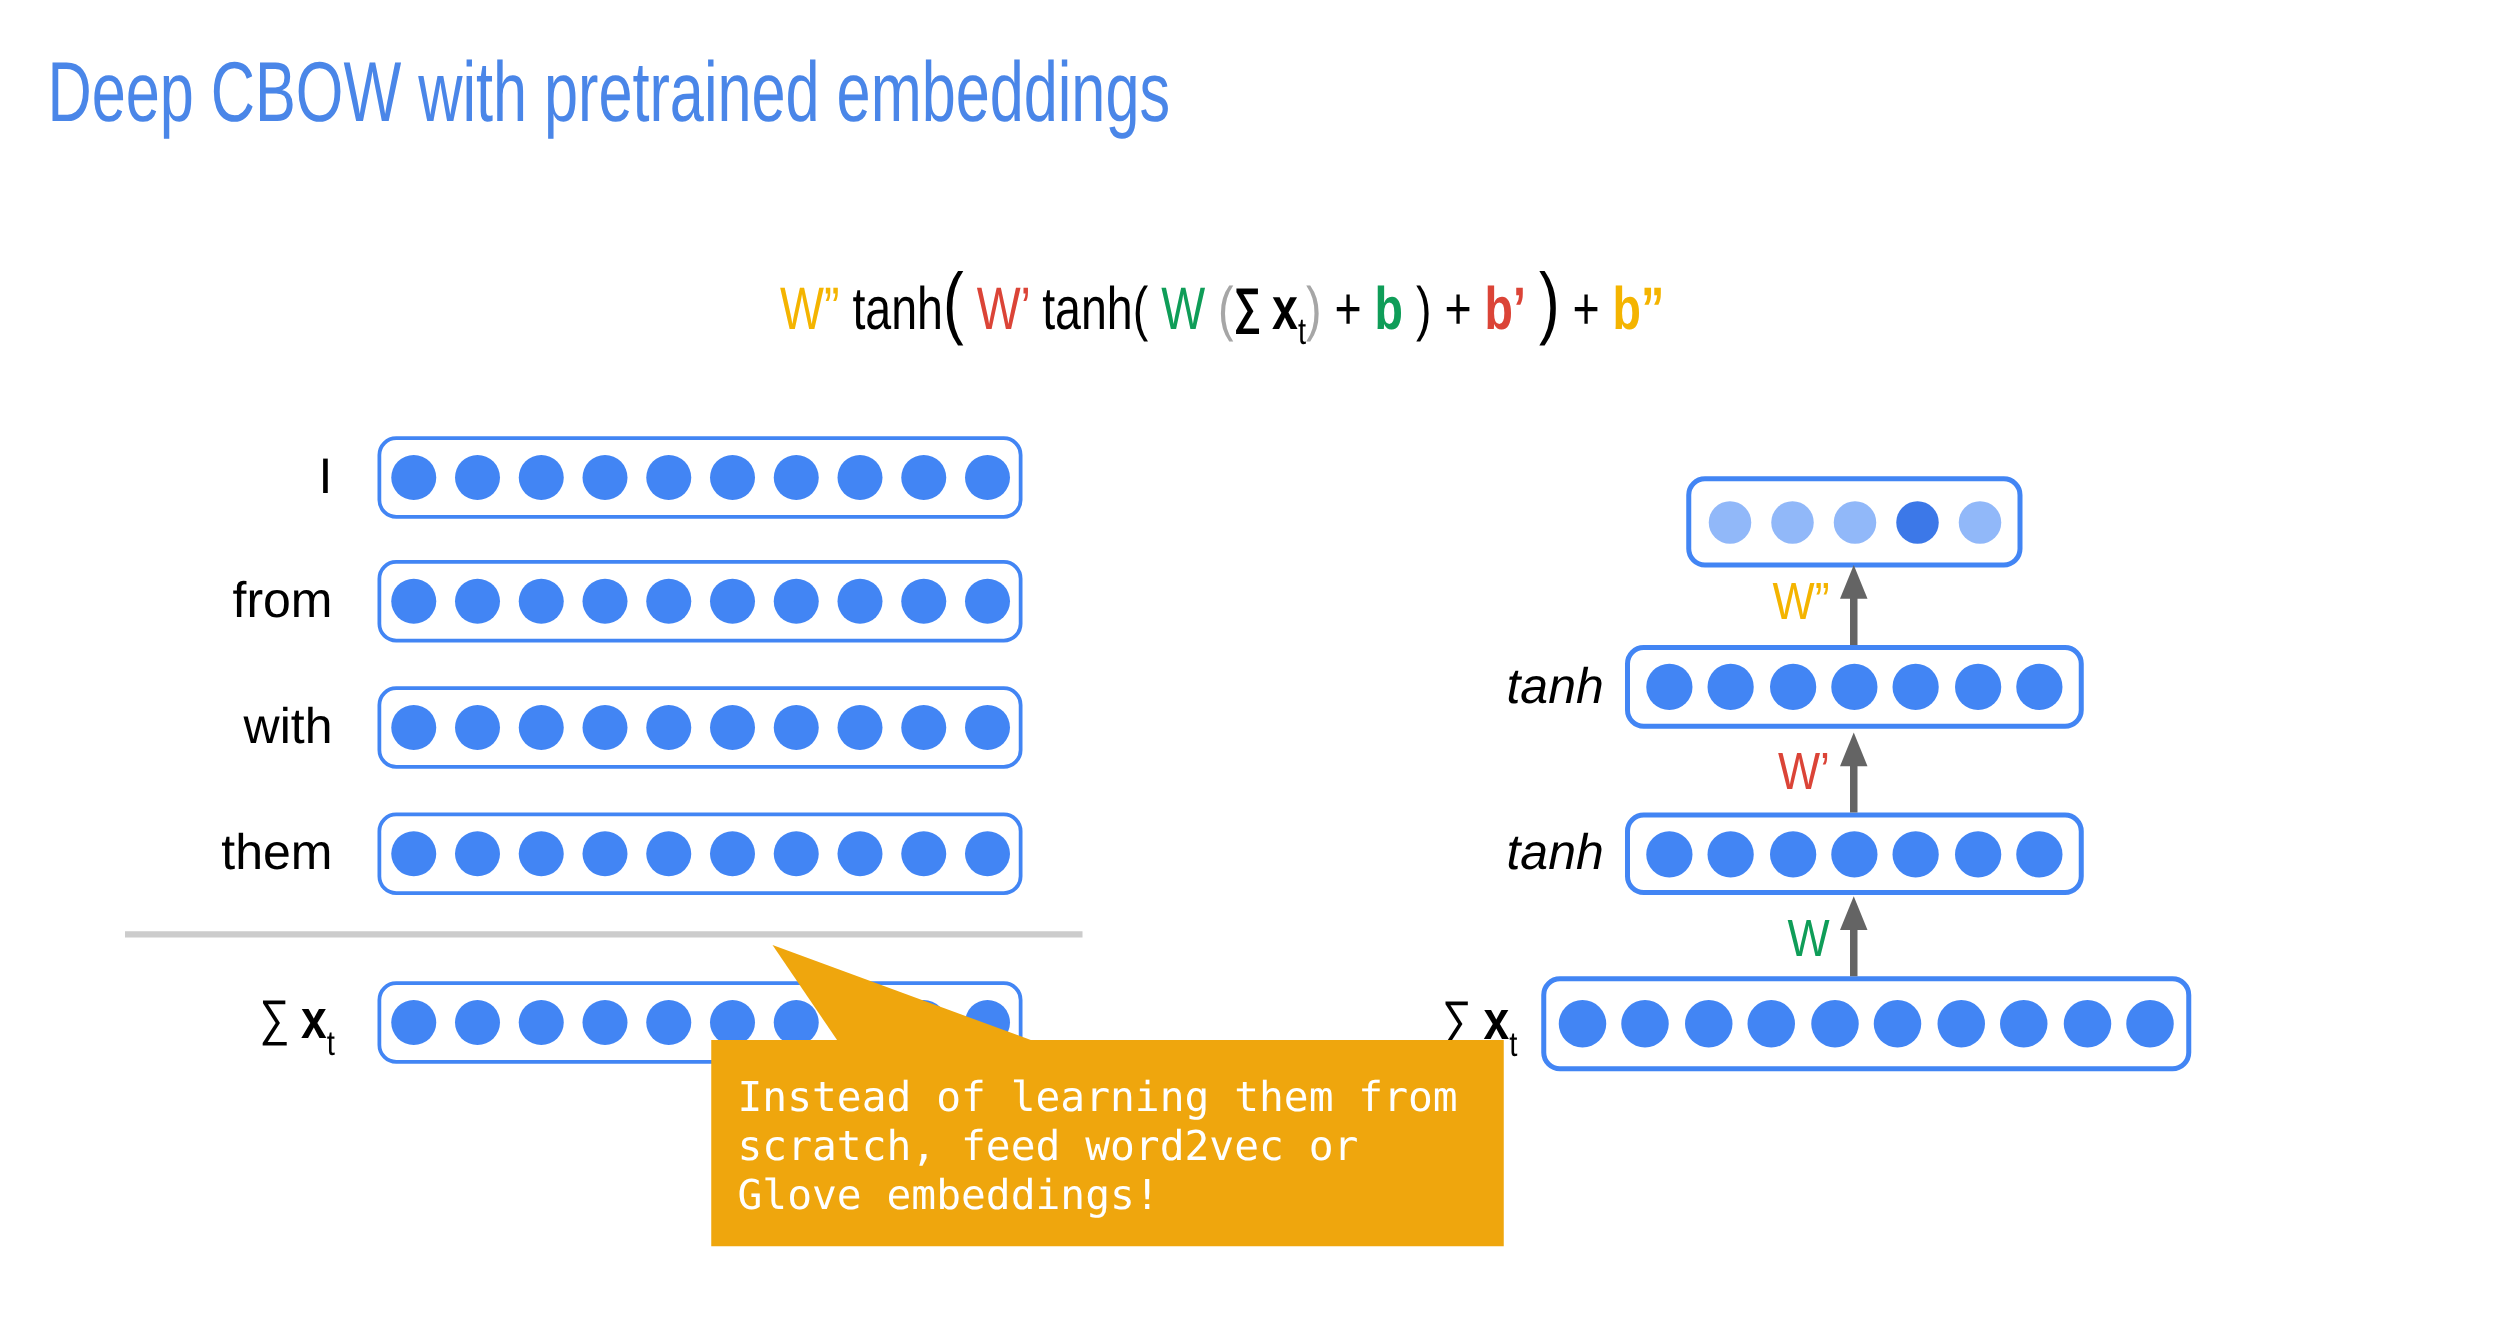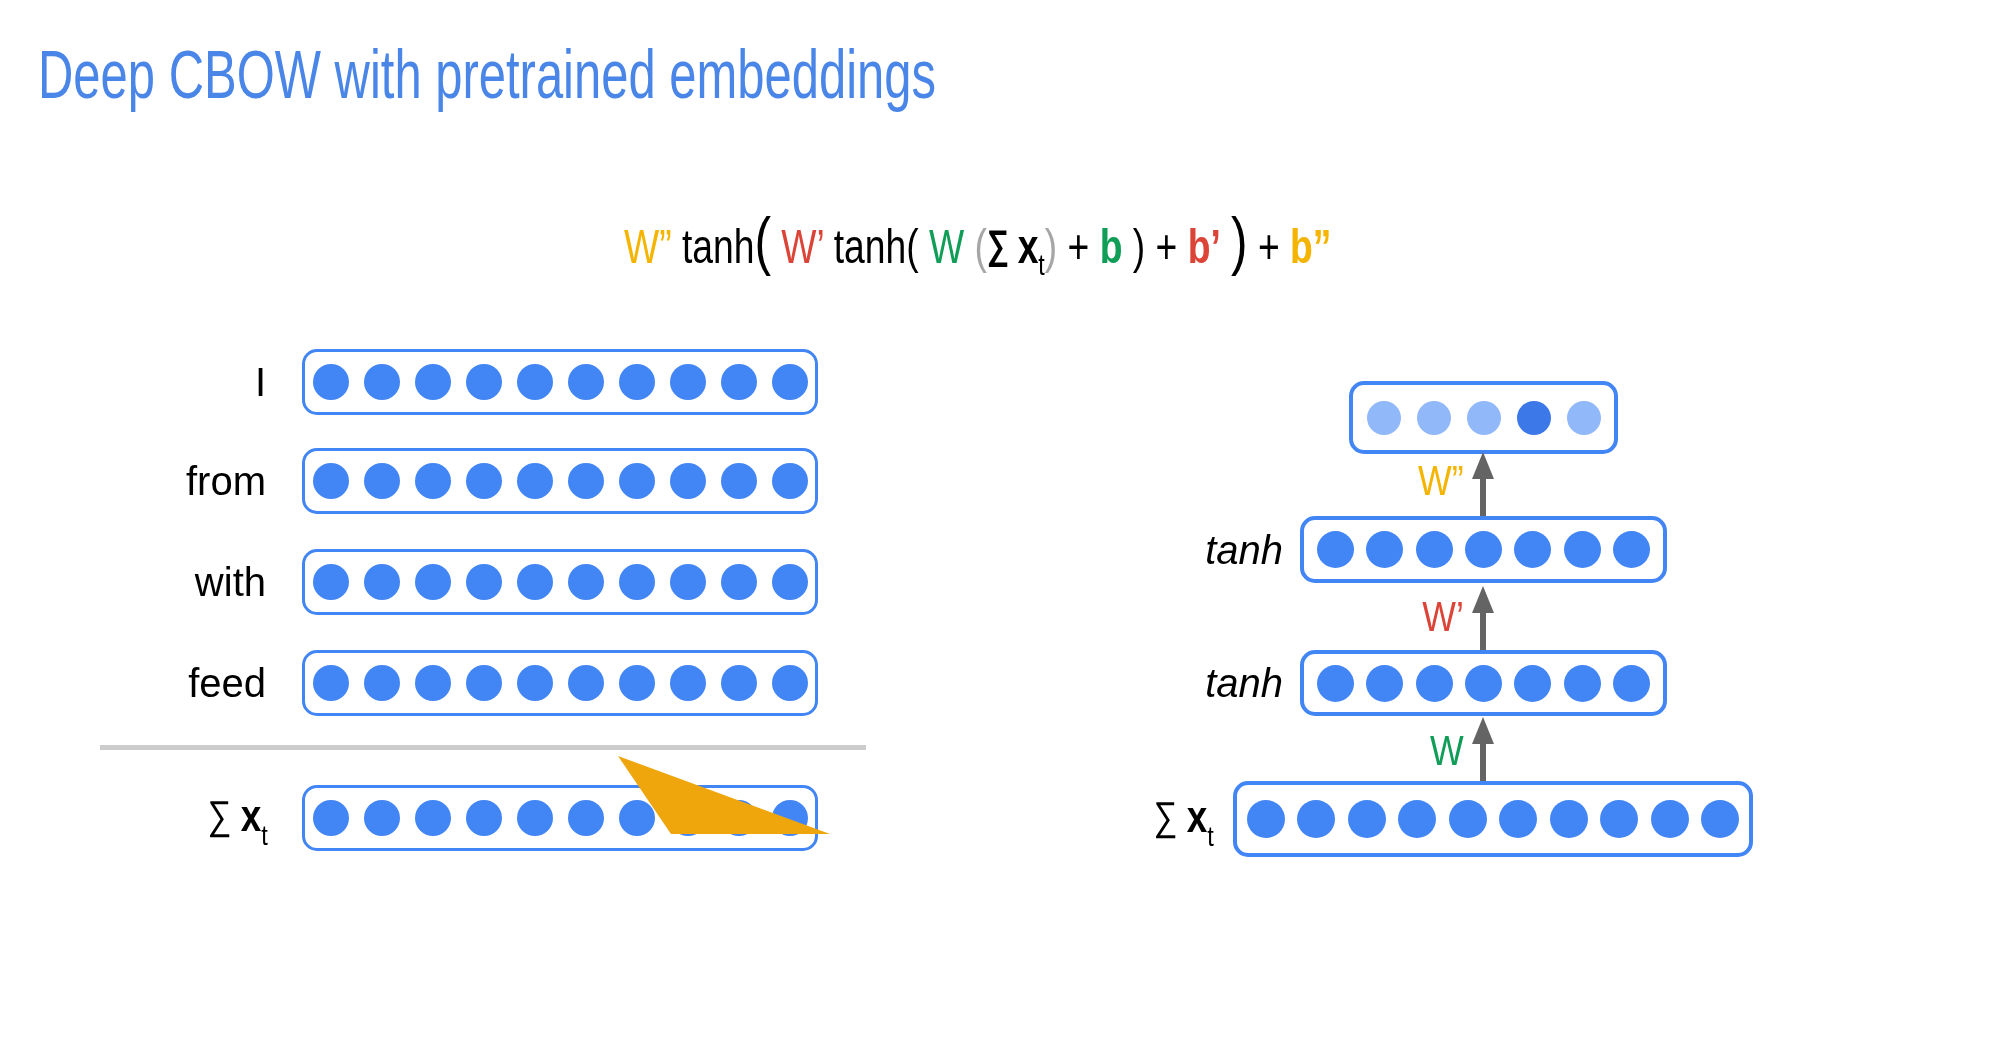--- a/index.html
+++ b/index.html
@@ -93,21 +93,21 @@
           <span class="dot" style="width: 36px; height: 36px; background: rgb(66, 133, 244);"></span>
           <span class="dot" style="width: 36px; height: 36px; background: rgb(66, 133, 244);"></span>
           <span class="dot" style="width: 36px; height: 36px; background: rgb(66, 133, 244);"></span>
           <span class="dot" style="width: 36px; height: 36px; background: rgb(66, 133, 244);"></span>
           <span class="dot" style="width: 36px; height: 36px; background: rgb(66, 133, 244);"></span>
           <span class="dot" style="width: 36px; height: 36px; background: rgb(66, 133, 244);"></span>
           <span class="dot" style="width: 36px; height: 36px; background: rgb(66, 133, 244);"></span>
           <span class="dot" style="width: 36px; height: 36px; background: rgb(66, 133, 244);"></span>
         </div>
       </div>
-      <div class="rowlabel" style="left: 266px; top: 683px;">feed</div>
+      <div class="rowlabel" style="left: 266px; top: 683px;">them</div>
       <div class="vecbox" style="left: 302px; top: 650px; width: 516px; height: 66px; border-width: 3.5px;">
         <div class="dotrow" style="gap: 15px;">
           <span class="dot" style="width: 36px; height: 36px; background: rgb(66, 133, 244);"></span>
           <span class="dot" style="width: 36px; height: 36px; background: rgb(66, 133, 244);"></span>
           <span class="dot" style="width: 36px; height: 36px; background: rgb(66, 133, 244);"></span>
           <span class="dot" style="width: 36px; height: 36px; background: rgb(66, 133, 244);"></span>
           <span class="dot" style="width: 36px; height: 36px; background: rgb(66, 133, 244);"></span>
           <span class="dot" style="width: 36px; height: 36px; background: rgb(66, 133, 244);"></span>
           <span class="dot" style="width: 36px; height: 36px; background: rgb(66, 133, 244);"></span>
           <span class="dot" style="width: 36px; height: 36px; background: rgb(66, 133, 244);"></span>
@@ -187,13 +187,18 @@
       <div class="arrow-shaft" style="left: 1480px; top: 612px; width: 6px; height: 38px; background: rgb(100, 100, 100);"></div>
       <div class="arrow-head" style="left: 1472px; top: 717px; border-left-width: 11px; border-right-width: 11px; border-bottom-width: 27px; border-bottom-color: rgb(100, 100, 100);"></div>
       <div class="arrow-shaft" style="left: 1480px; top: 743px; width: 6px; height: 38px; background: rgb(100, 100, 100);"></div>
       <div class="wlabel" style="right: 536px; top: 481px; color: rgb(244, 180, 0);">W”</div>
       <div class="wlabel" style="right: 536px; top: 617px; color: rgb(219, 68, 55);">W’</div>
       <div class="wlabel" style="right: 536px; top: 751px; color: rgb(15, 157, 88);">W</div>
     </div>
   <svg class="callout-tail" id="callout-tail" width="2000" height="1057" viewBox="0 0 2000 1057">
     <polygon id="tail-poly" points="618,756 671,834 830,834" fill="#efa60d"></polygon>
   </svg>
+  <div class="callout-box" id="callout-box" style="left: 569px; top: 832px; width: 634px; height: 165px; background: rgb(239, 166, 13);">
+    <div class="callout-text" id="callout-text" style="left: 21px; top: 26px; color: rgb(255, 255, 255);">Instead of learning them from
+scratch, feed word2vec or
+Glove embeddings!</div>
+  </div>
 </div>
 
 </body></html>

